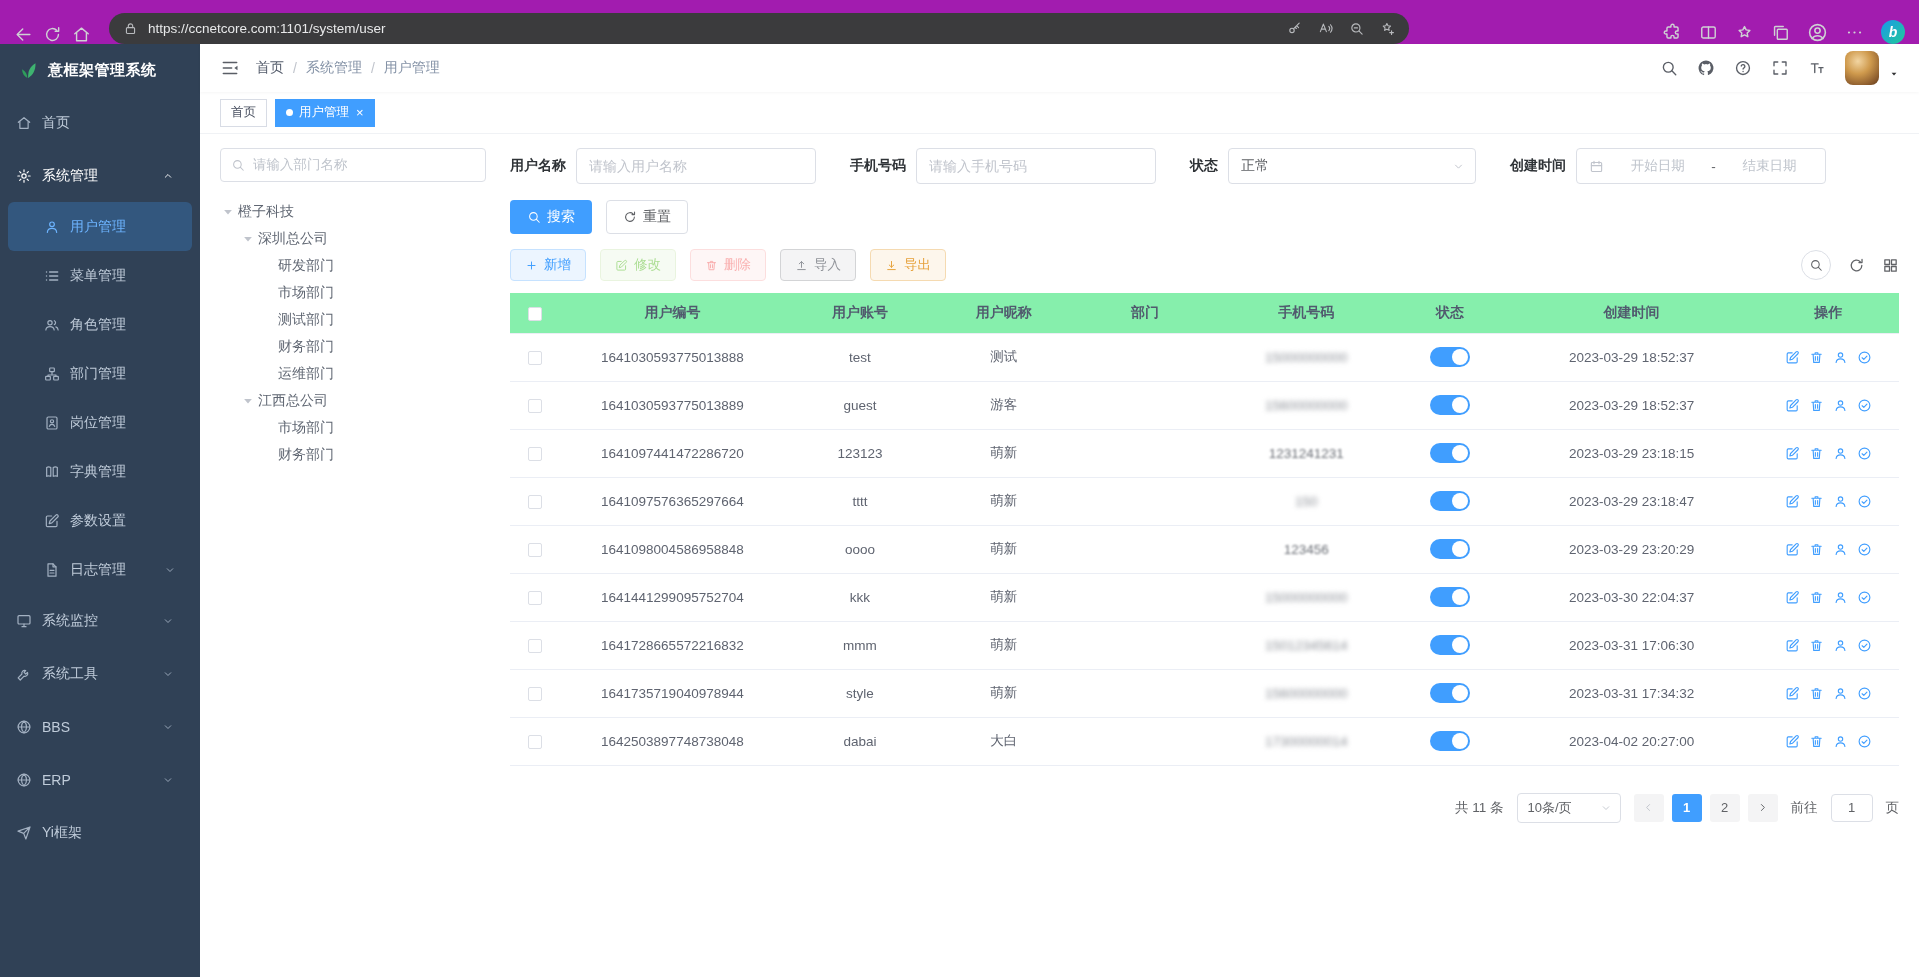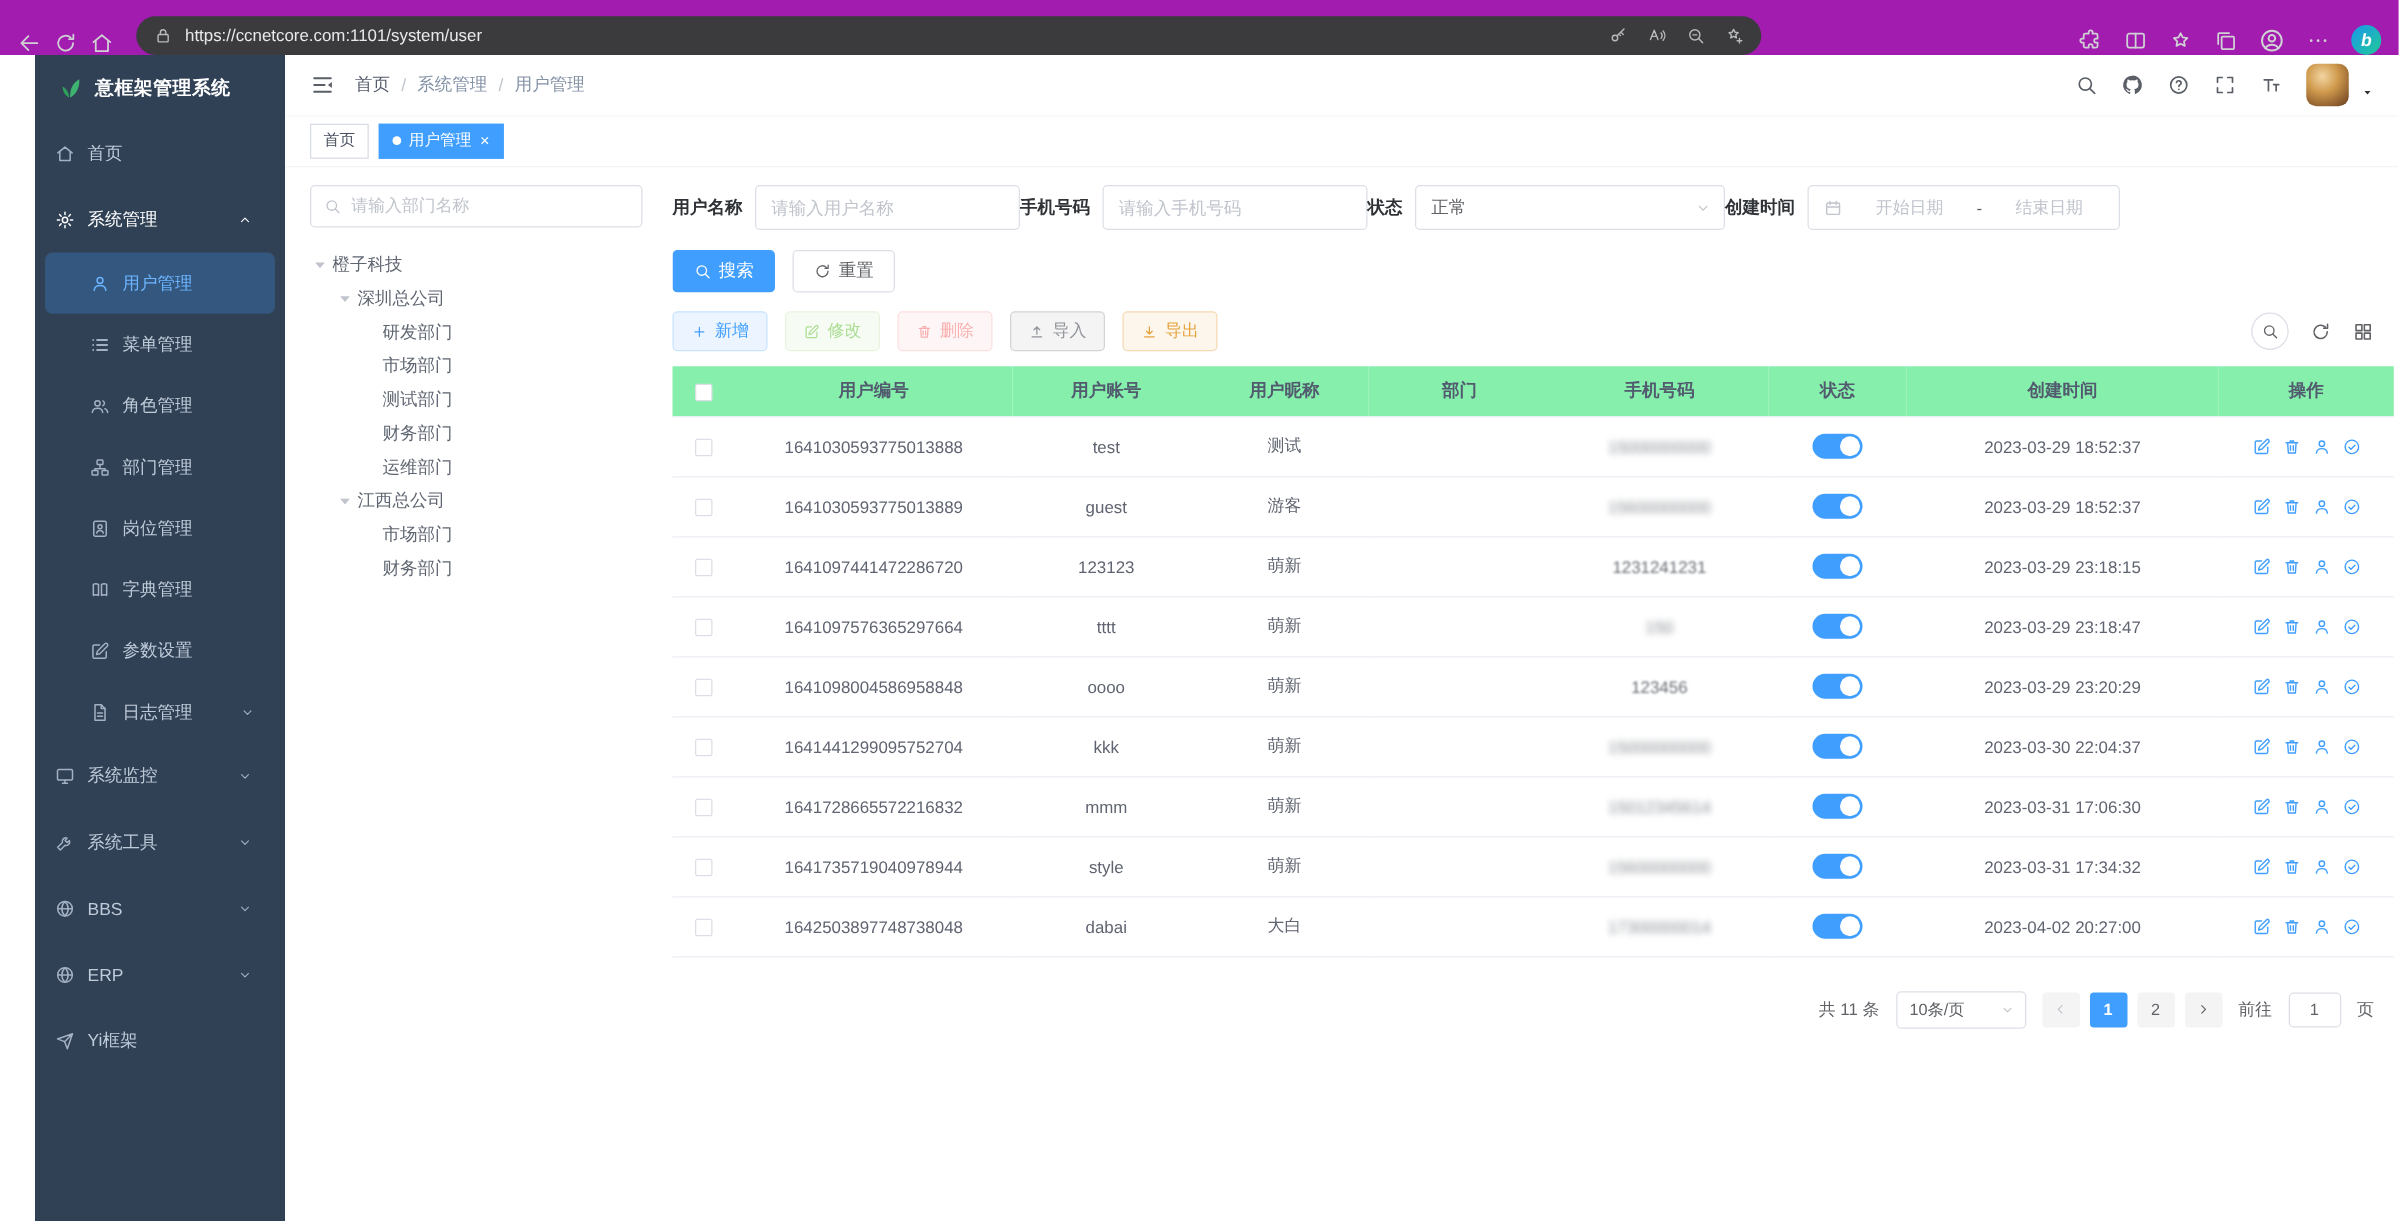--- a/index.html
+++ b/index.html
@@ -12,21 +12,21 @@
   .b-icon svg { width:100%; height:100%; }
   .addr-bar { width:1300px; height:31px; background:#3b3b3d; border-radius:16px; display:flex; align-items:center; padding:0 14px; gap:10px; margin-left:8px; }
   .addr-bar .b-icon { width:15px; height:15px; color:#b8babd; }
   .url-text { color:#e8e9ea; font-size:13.5px; flex:1; white-space:nowrap; overflow:hidden; }
   .addr-right { display:flex; align-items:center; gap:16px; }
   .b-right { display:flex; align-items:center; gap:17px; margin-left:auto; }
   .b-avatar { width:21px; height:21px; }
   .bing { width:24px; height:24px; border-radius:50%; background:linear-gradient(135deg,#1b9de2 10%,#20c5a0 90%); display:flex; align-items:center; justify-content:center; color:#fff; font-weight:700; font-style:italic; font-size:14px; cursor:pointer; }
 
   
-  .app { flex:1; display:flex; min-height:0;margin-left:28px; }
+  .app { flex:1; display:flex; min-height:0; }
   .sidebar { width:200px; background:#304156; flex-shrink:0; overflow:hidden; }
   .logo { height:52px; display:flex; align-items:center; padding-left:18px; gap:10px; }
   .logo .svg-icon { width:20px; height:20px; }
   .logo-text { color:#fff; font-weight:700; font-size:15px; letter-spacing:.5px; }
   .svg-icon { display:inline-flex; width:16px; height:16px; flex-shrink:0; }
   .svg-icon svg { width:100%; height:100%; }
   .menu-item { height:53px; display:flex; align-items:center; padding:0 16px; color:#bfcbd9; font-size:14px; cursor:pointer; }
   .menu-item .svg-icon { margin-right:10px; color:#a3b1c2; }
   .menu-item.parent-active { color:#fff; }
   .menu-item.parent-active .svg-icon { color:#fff; }
@@ -67,24 +67,24 @@
   .dept-panel { width:266px; flex-shrink:0; }
   .dept-search { height:34px; border:1px solid #dcdfe6; border-radius:4px; display:flex; align-items:center; gap:8px; padding:0 10px; color:#bfc4cc; font-size:13.5px; cursor:text; }
   .dept-search .svg-icon { width:14px; height:14px; color:#c0c4cc; }
   .tree { margin-top:16px; }
   .tree-node { height:27px; display:flex; align-items:center; font-size:14px; color:#5f6672; cursor:pointer; }
   .tree-caret { width:16px; height:16px; color:#c0c4cc; margin-right:2px; }
   .tree-caret-sp { width:18px; flex-shrink:0; display:inline-block; }
 
   .right-panel { flex:1; display:flex; flex-direction:column; min-width:0; }
 
-  .filter-row { display:flex; align-items:flex-start; }
+  .filter-row { display:flex; align-items:flex-start; gap:34px; }
   .f-group { display:flex; align-items:center; }
   .f-label { font-weight:700; font-size:14px; color:#2f3337; margin-right:10px; white-space:nowrap; }
-  .f-input { height:36px; width:212px; border:1px solid #dcdfe6; border-radius:4px; padding:0 12px; font-size:14px; color:#606266; outline:none; font-family:"Liberation Sans",sans-serif; }
+  .f-input { height:36px; width:240px; border:1px solid #dcdfe6; border-radius:4px; padding:0 12px; font-size:14px; color:#606266; outline:none; font-family:"Liberation Sans",sans-serif; }
   .f-input::placeholder { color:#c0c4cc; }
   .f-select { height:36px; width:248px; border:1px solid #dcdfe6; border-radius:4px; display:flex; align-items:center; padding:0 10px 0 12px; font-size:14px; color:#606266; cursor:pointer; }
   .sel-caret { margin-left:auto; width:13px; height:13px; color:#c0c4cc; }
   .f-date { height:36px; width:250px; border:1px solid #dcdfe6; border-radius:4px; display:flex; align-items:center; gap:10px; padding:0 12px; font-size:13.5px; color:#bfc4cc; cursor:pointer; }
   .f-date .svg-icon { width:15px; height:15px; color:#c0c4cc; }
   .date-sep { color:#606266; }
   .f-date .ph { flex:1; text-align:center; }
 
   .btn-row { margin-top:16px; display:flex; gap:14px; }
   .btn { height:34px; display:inline-flex; align-items:center; gap:6px; padding:0 16px; border-radius:4px; font-size:14px; cursor:pointer; border:1px solid transparent; font-family:"Liberation Sans",sans-serif; }

